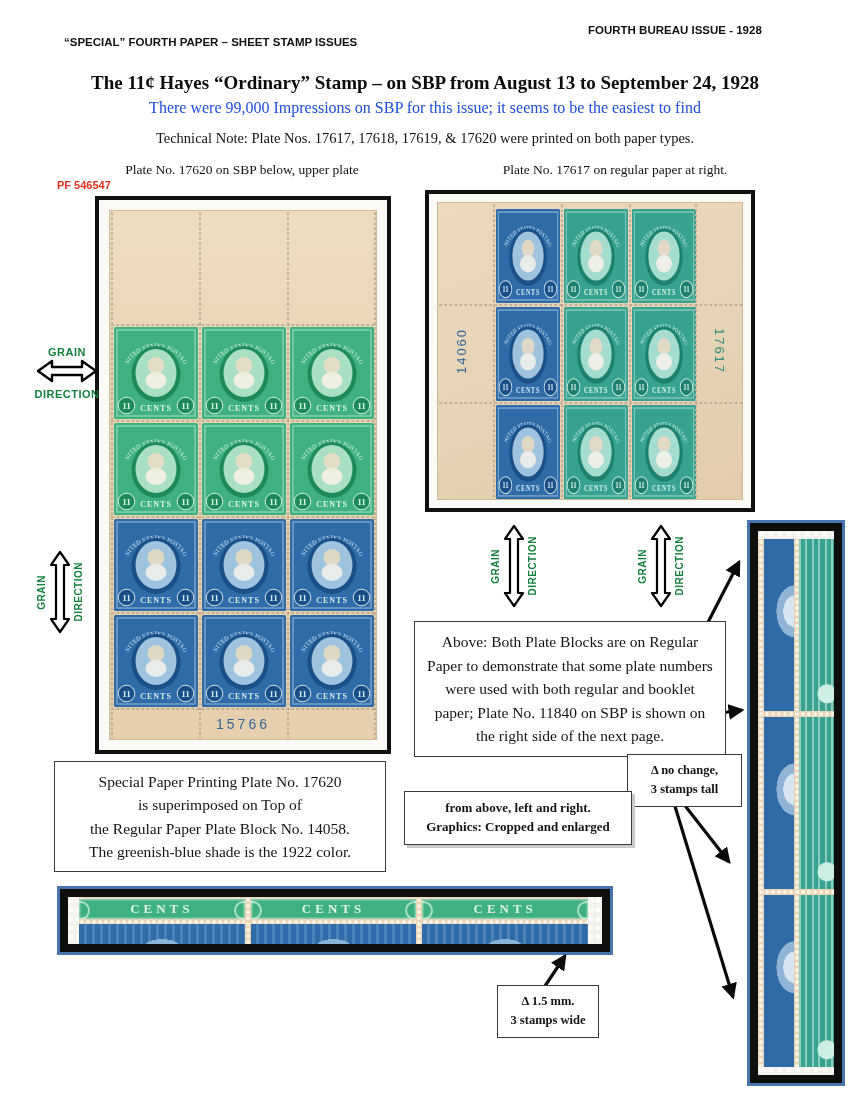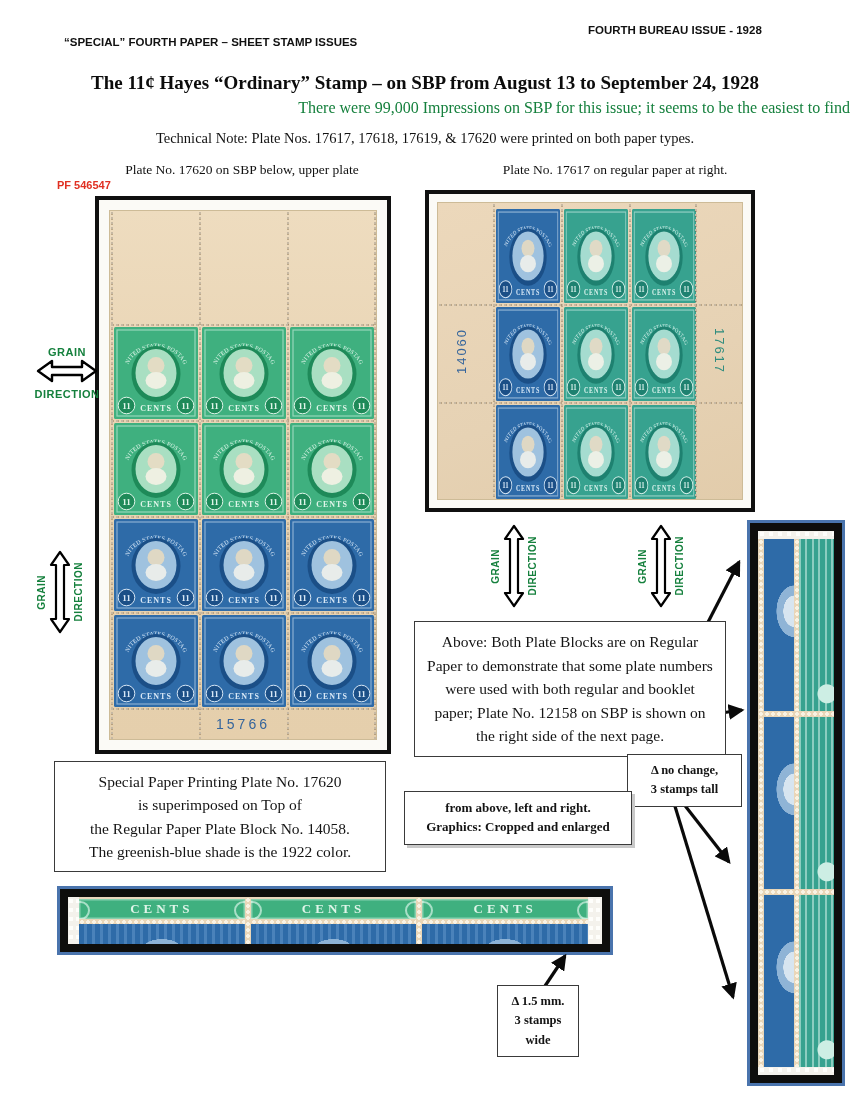--- a/index.html
+++ b/index.html
@@ -2,21 +2,21 @@
 <html><head>
 <meta charset="utf-8">
 <style>
   html,body{margin:0;padding:0;background:#9a9a9a;}
   .page{position:relative;width:850px;height:1100px;background:#ffffff;margin:0 auto;
         font-family:"Liberation Serif", serif; overflow:hidden;}
   .abs{position:absolute;}
   
   .hdr{font-family:"Liberation Sans", sans-serif;font-weight:bold;font-size:11.5px;color:#111;letter-spacing:0;}
   .title{width:100%;text-align:center;font-weight:bold;font-size:19px;color:#0c0c0c;}
-  .subtitle{width:100%;text-align:right;font-size:16px;color:#15803d;}
+  .subtitle{width:100%;text-align:center;font-size:16px;color:#1d4ed8;}
   .technote{width:100%;text-align:center;font-size:14.5px;color:#111;}
   .caption{font-size:13.5px;color:#111;text-align:center;}
   .pf{font-family:"Liberation Sans", sans-serif;font-weight:bold;font-size:11px;color:#e03022;}
   
   .block{position:absolute;border:4px solid #101010;background:#fbfaf6;box-sizing:border-box;}
   .mat{position:absolute;inset:0;padding:10px;box-sizing:border-box;}
   #right-blockwrap .mat{padding:8px;}
   .photo{position:relative;width:100%;height:100%;overflow:hidden;border:1px solid #cdbb97;box-sizing:border-box;}
   #left-photo{background:linear-gradient(180deg,#eedcbf 0%,#e8d3b2 45%,#e5cfac 100%);}
   #right-photo{background:linear-gradient(160deg,#ecd8bb 0%,#e6d2b4 60%,#e2ccab 100%);}
@@ -477,40 +477,40 @@
         <path d="M0,0 L5,2.5 L0,5 Z" fill="#0a0a0a"></path>
       </marker>
     </defs>
     <line x1="704" y1="630" x2="739" y2="562" stroke="#0a0a0a" stroke-width="3.2" marker-end="url(#ah)"></line>
     <line x1="721" y1="713" x2="742" y2="710" stroke="#0a0a0a" stroke-width="3.2" marker-end="url(#ah)"></line>
     <line x1="660" y1="757" x2="733" y2="997" stroke="#0a0a0a" stroke-width="3.2" marker-end="url(#ah)"></line>
     <line x1="640" y1="748" x2="729" y2="862" stroke="#0a0a0a" stroke-width="3.2" marker-end="url(#ah)"></line>
     <line x1="543" y1="989" x2="565" y2="956" stroke="#0a0a0a" stroke-width="3.2" marker-end="url(#ah)"></line>
   </svg>
 
-  <div class="note-box" id="above-box" style="left:414px;top:621px;width:312px;">Above: Both Plate Blocks are on Regular Paper to demonstrate that some plate numbers were used with both regular and booklet paper; Plate No. 12158 on SBP is shown on the right side of the next page.</div>
+  <div class="note-box" id="above-box" style="left:414px;top:621px;width:312px;">Above: Both Plate Blocks are on Regular Paper to demonstrate that some plate numbers were used with both regular and booklet paper; Plate No. 11840 on SBP is shown on the right side of the next page.</div>
 
   <div class="note-box delta-box" id="delta-tall-box" style="left:627px;top:754px;width:115px;">
     <div>Δ  no change,</div>
     <div>3 stamps tall</div>
   </div>
 
   <div class="note-box" id="special-box" style="left:54px;top:761px;width:332px;">
     <div>Special Paper Printing Plate No. 17620</div>
     <div>is superimposed on Top of</div>
     <div>the Regular Paper Plate Block No. 14058.</div>
     <div>The greenish-blue shade is the 1922 color.</div>
   </div>
 
   <div class="note-box" id="graphics-box" style="left:404px;top:791px;width:228px;">
     <div>from above, left and right.</div>
     <div>Graphics: Cropped and enlarged</div>
   </div>
 
-  <div class="note-box delta-box" id="delta-wide-box" style="left:497px;top:985px;width:82px;">
+  <div class="note-box delta-box" id="delta-wide-box" style="left:497px;top:985px;width:102px;">
     <div>Δ  1.5 mm.</div>
     <div>3 stamps wide</div>
   </div>
 
   <div class="strip" id="bottom-strip" style="left:57px;top:886px;width:556px;height:69px;">
     <div class="strip-content" id="bottom-strip-content">
         <div class="deckle-h"></div>
         <div class="hseg">
           <div class="hseg-green" style="background: rgb(63, 176, 127);">
             <span class="hseg-cents">CENTS</span>

